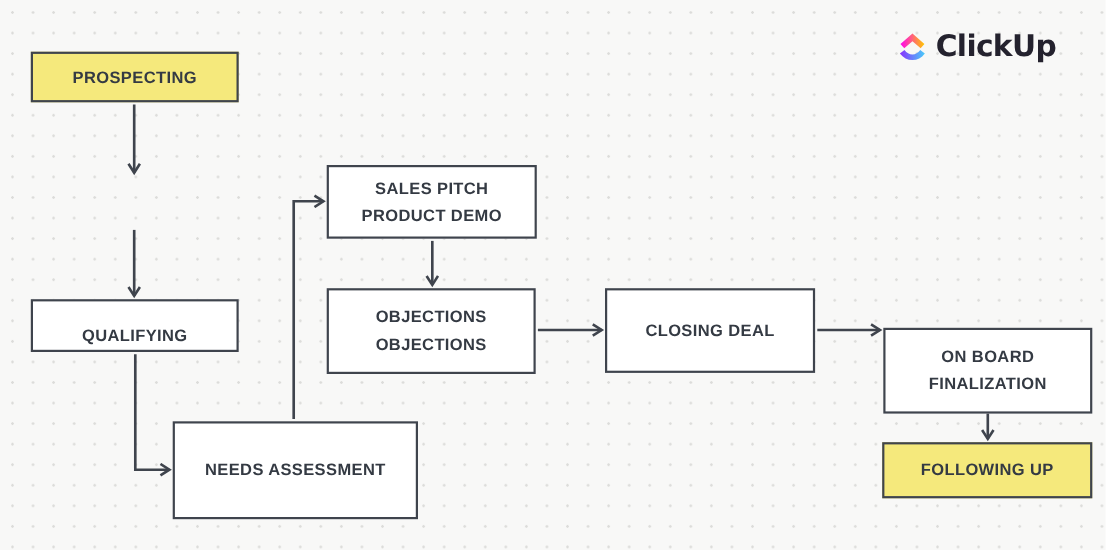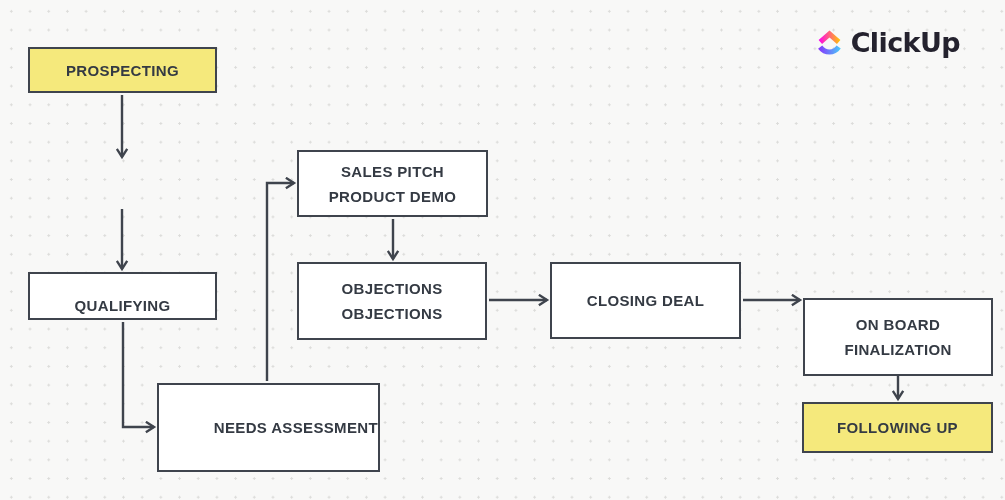--- a/index.html
+++ b/index.html
@@ -22,21 +22,21 @@
   .node{
     position:absolute;display:flex;flex-direction:column;align-items:center;justify-content:center;
     background:var(--node-fill);border:2px solid var(--stroke);
     color:var(--ink);font-weight:700;font-size:15px;letter-spacing:.35px;
     line-height:25px;text-align:center;
   }
   .node.highlight{background:var(--hl);}
   .n-prospecting{left:28px;top:47px;width:189px;height:46px;}
   .n-connecting{left:28px;top:160px;width:189px;height:47px;}
   .n-qualifying{left:28px;top:272px;width:189px;height:48px;justify-content:flex-end;}
-  .n-needs{left:157px;top:383px;width:223px;height:89px;align-items:flex-end;}
+  .n-needs{left:157px;top:383px;width:223px;height:89px;}
   .n-sales{left:297px;top:150px;width:191px;height:67px;}
   .n-addressing{left:297px;top:262px;width:190px;height:78px;}
   .n-closing{left:550px;top:262px;width:191px;height:77px;}
   .n-onboard{left:803px;top:262px;width:190px;height:78px;margin-top:36px;}
   .n-following{left:802px;top:402px;width:191px;height:51px;}
   .logo{position:absolute;top:27px;right:45px;display:flex;align-items:center;gap:8px;}
   .logo-mark{width:27px;height:25px;display:block;}
   .logo-text{
     font-size:27px;font-weight:700;color:var(--logo-ink);letter-spacing:-.6px;
     font-family:"DejaVu Sans","Liberation Sans",sans-serif;

